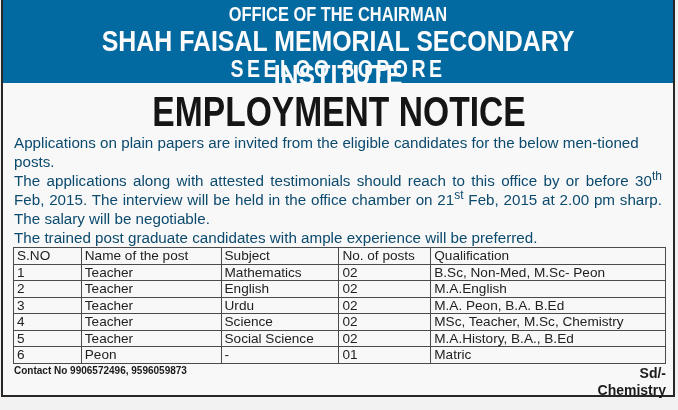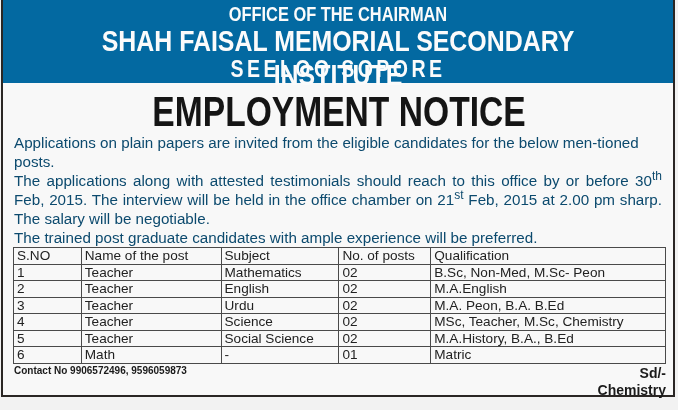--- a/index.html
+++ b/index.html
@@ -83,21 +83,21 @@
   </tr>
   <tr>
     <td>5</td>
     <td>Teacher</td>
     <td>Social Science</td>
     <td>02</td>
     <td>M.A.History, B.A., B.Ed</td>
   </tr>
   <tr>
     <td>6</td>
-    <td>Math</td>
+    <td>Peon</td>
     <td>-</td>
     <td>01</td>
     <td>Matric</td>
   </tr>
 </tbody>
   </table>
 
 <div class="contact">Contact No 9906572496, 9596059873</div>
 <div class="sign">
   <div>Sd/-</div>

